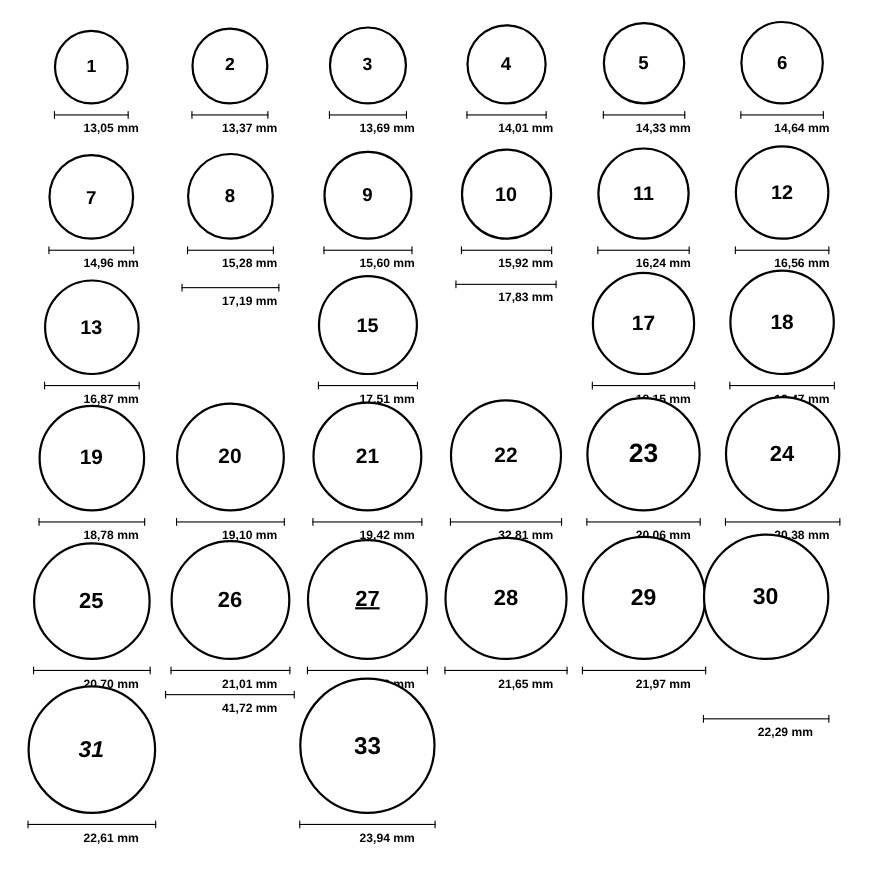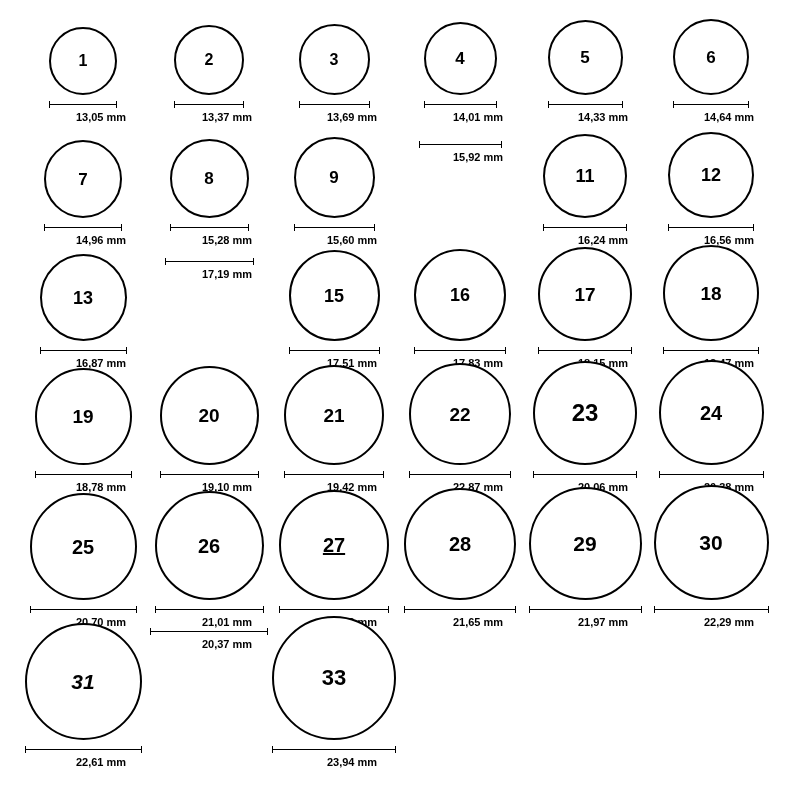--- a/index.html
+++ b/index.html
@@ -184,20 +184,23 @@
       </div>
       <div class="dim">
         <div class="dim-line" style="width: 81px;">
           <span class="dim-tick left"></span>
           <span class="dim-tick right"></span>
         </div>
         <div class="dim-label">15,60 mm</div>
       </div>
     </div>
     <div class="ring-cell" style="width: 120px; left: 400px; top: 135px;">
+      <div class="ring-circle" style="width: 83px; height: 83px;">
+        <span class="ring-number" style="font-size: 18px;">10</span>
+      </div>
       <div class="dim">
         <div class="dim-line" style="width: 83px;">
           <span class="dim-tick left"></span>
           <span class="dim-tick right"></span>
         </div>
         <div class="dim-label">15,92 mm</div>
       </div>
     </div>
     <div class="ring-cell" style="width: 120px; left: 525px; top: 134px;">
       <div class="ring-circle" style="width: 84px; height: 84px;">
@@ -250,23 +253,20 @@
       </div>
       <div class="dim">
         <div class="dim-line" style="width: 91px;">
           <span class="dim-tick left"></span>
           <span class="dim-tick right"></span>
         </div>
         <div class="dim-label">17,51 mm</div>
       </div>
     </div>
     <div class="ring-cell" style="width: 120px; left: 400px; top: 249px;">
-      <div class="ring-circle" style="width: 92px; height: 92px;">
-        <span class="ring-number" style="font-size: 18px;">16</span>
-      </div>
       <div class="dim">
         <div class="dim-line" style="width: 92px;">
           <span class="dim-tick left"></span>
           <span class="dim-tick right"></span>
         </div>
         <div class="dim-label">17,83 mm</div>
       </div>
     </div>
     <div class="ring-cell" style="width: 120px; left: 525px; top: 247px;">
       <div class="ring-circle" style="width: 94px; height: 94px;">
@@ -330,21 +330,21 @@
     </div>
     <div class="ring-cell" style="width: 120px; left: 400px; top: 363px;">
       <div class="ring-circle" style="width: 102px; height: 102px;">
         <span class="ring-number" style="font-size: 19px;">22</span>
       </div>
       <div class="dim">
         <div class="dim-line" style="width: 102px;">
           <span class="dim-tick left"></span>
           <span class="dim-tick right"></span>
         </div>
-        <div class="dim-label">22,87 mm</div>
+        <div class="dim-label">32,81 mm</div>
       </div>
     </div>
     <div class="ring-cell" style="width: 120px; left: 525px; top: 361px;">
       <div class="ring-circle" style="width: 104px; height: 104px;">
         <span class="ring-number" style="font-size: 24px;">23</span>
       </div>
       <div class="dim">
         <div class="dim-line" style="width: 104px;">
           <span class="dim-tick left"></span>
           <span class="dim-tick right"></span>
@@ -417,21 +417,21 @@
         <span class="ring-number" style="font-size: 21px;">29</span>
       </div>
       <div class="dim">
         <div class="dim-line" style="width: 113px;">
           <span class="dim-tick left"></span>
           <span class="dim-tick right"></span>
         </div>
         <div class="dim-label">21,97 mm</div>
       </div>
     </div>
-    <div class="ring-cell" style="width: 120px; left: 651px; top: 485px;">
+    <div class="ring-cell" style="width: 120px; left: 636px; top: 485px; gap: 44px;">
       <div class="ring-circle" style="width: 115px; height: 115px;">
         <span class="ring-number" style="font-size: 21px;">30</span>
       </div>
       <div class="dim">
         <div class="dim-line" style="width: 115px;">
           <span class="dim-tick left"></span>
           <span class="dim-tick right"></span>
         </div>
         <div class="dim-label">22,29 mm</div>
       </div>
@@ -447,21 +447,21 @@
         </div>
         <div class="dim-label">22,61 mm</div>
       </div>
     </div>
     <div class="ring-cell" style="width: 120px; left: 149px; top: 622px;">
       <div class="dim">
         <div class="dim-line" style="width: 118px;">
           <span class="dim-tick left"></span>
           <span class="dim-tick right"></span>
         </div>
-        <div class="dim-label">20,37 mm</div>
+        <div class="dim-label">41,72 mm</div>
       </div>
     </div>
     <div class="ring-cell" style="width: 120px; left: 274px; top: 616px;">
       <div class="ring-circle" style="width: 124px; height: 124px;">
         <span class="ring-number" style="font-size: 22px;">33</span>
       </div>
       <div class="dim">
         <div class="dim-line" style="width: 124px;">
           <span class="dim-tick left"></span>
           <span class="dim-tick right"></span>

